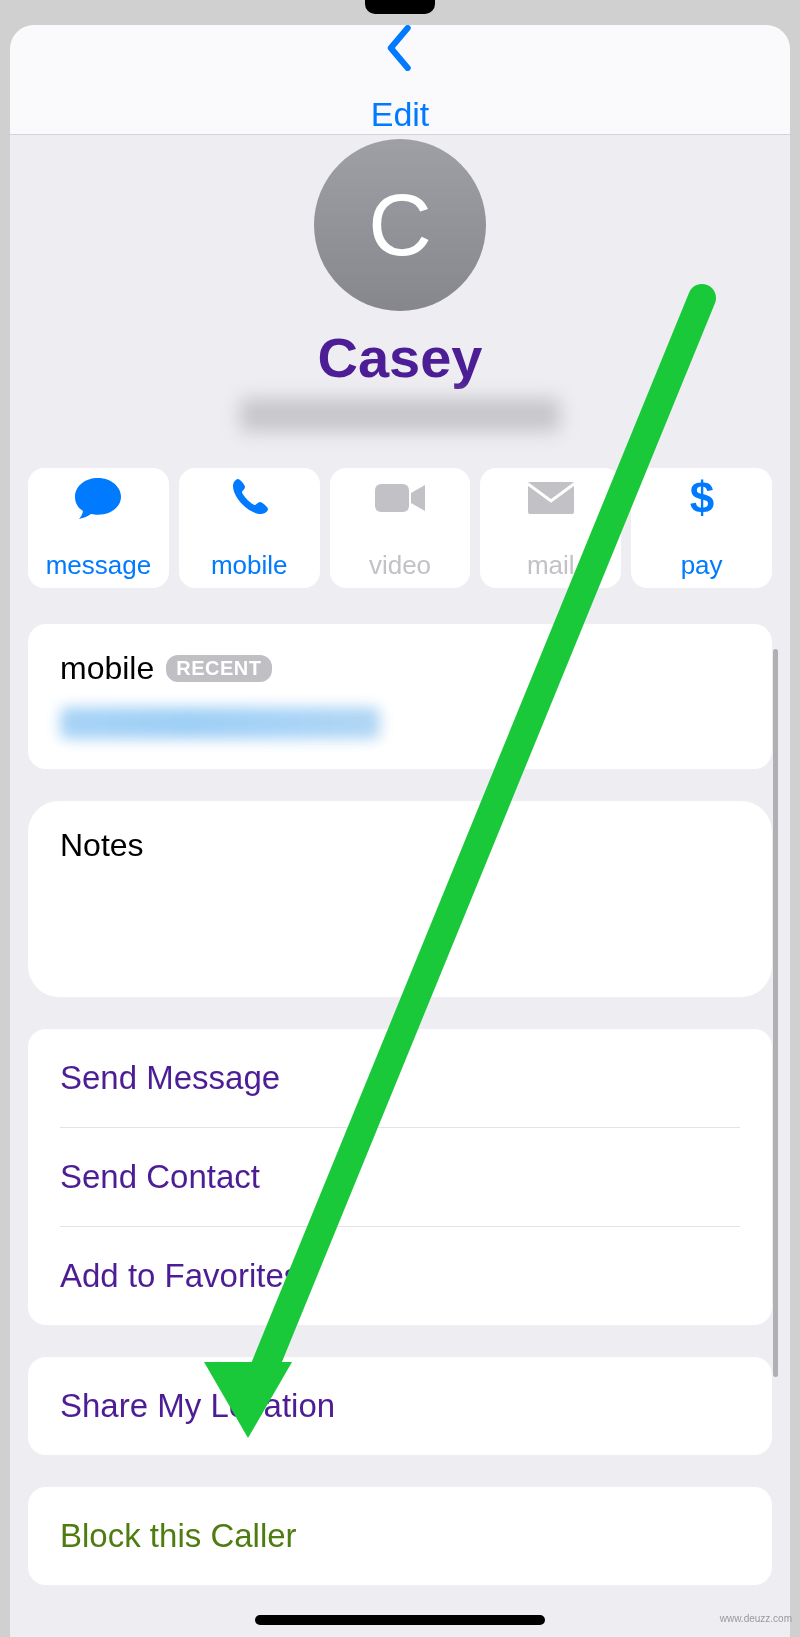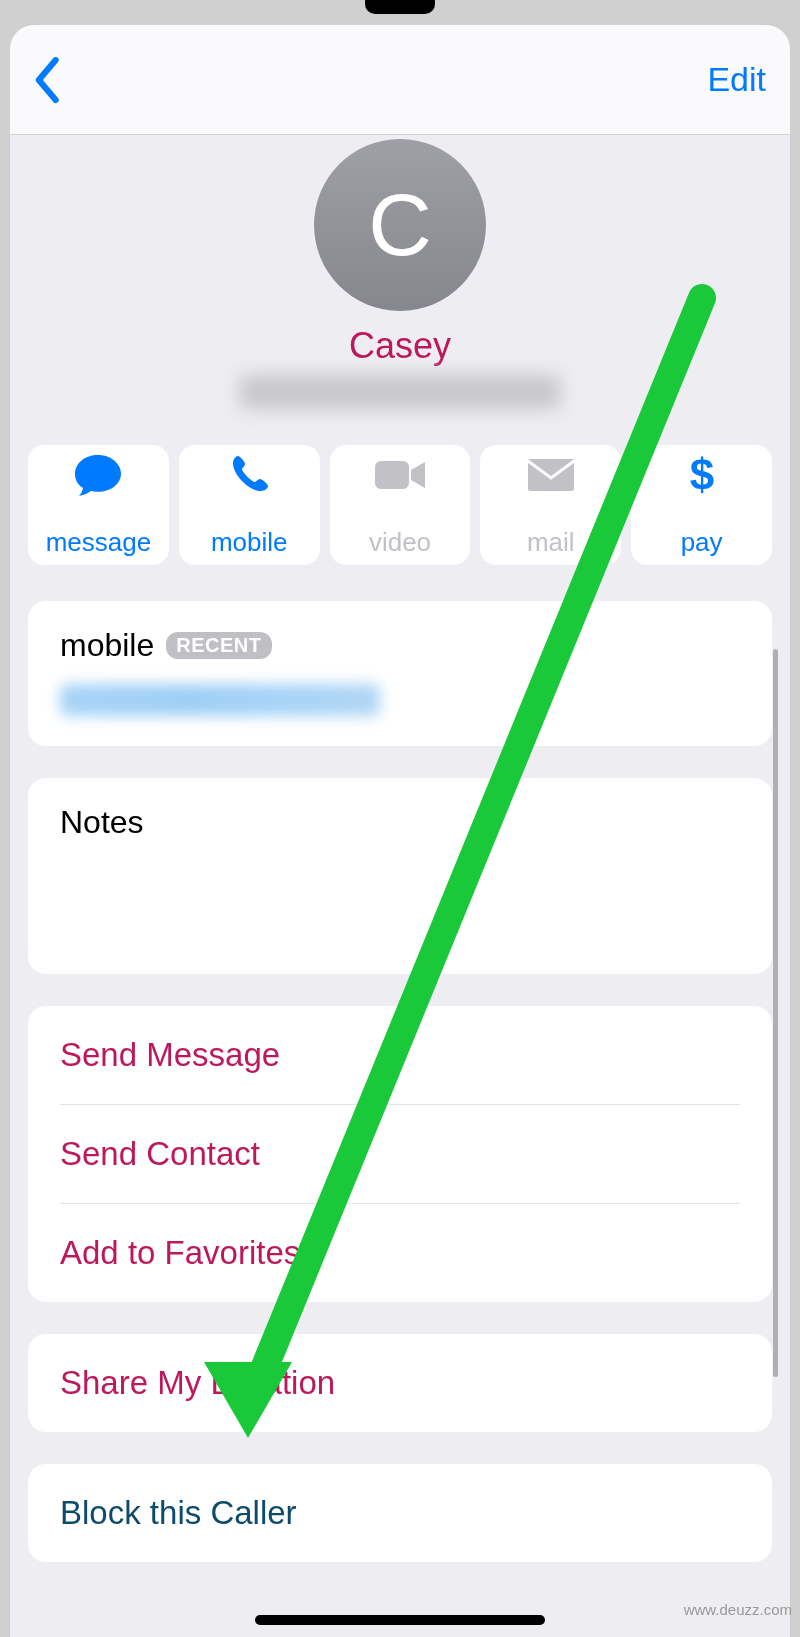--- a/index.html
+++ b/index.html
@@ -42,20 +42,21 @@
     .nav {
       background: #fafafc;
       height: 110px;
       border-bottom: 1px solid #d3d3d8;
       display: flex;
       align-items: center;
       justify-content: space-between;
       padding: 0 24px;
       border-top-left-radius: 24px;
       border-top-right-radius: 24px;
+      flex-direction: column;
     }
     .back-chevron {
       color: #007aff;
       display: flex;
       align-items: center;
     }
     .edit {
       color: #007aff;
       font-size: 34px;
       font-weight: 400;
@@ -71,23 +72,23 @@
       margin: 4px auto 10px auto;
       display: flex;
       align-items: center;
       justify-content: center;
       color: #fff;
       font-size: 88px;
       font-weight: 400;
     }
     .name {
       text-align: center;
-      font-size: 36px;
-      color: #be185d;
-      font-weight: 400;
+      font-size: 56px;
+      color: #4c1d95;
+      font-weight: 700;
       margin-top: 14px;
     }
     .subname {
       text-align: center;
       margin: 8px auto 22px auto;
       width: 320px;
       height: 34px;
       background: #c6c6cb;
       border-radius: 6px;
       filter: blur(9px);
@@ -134,45 +135,45 @@
       letter-spacing: 0.5px;
     }
     .phone-blur {
       margin-top: 20px;
       width: 320px;
       height: 32px;
       border-radius: 6px;
       background: linear-gradient(90deg, #a7d3f6 0%, #9ecff5 40%, #a7d3f6 70%, #b0d6f4 100%);
       filter: blur(7px);
     }
-    .notes-card { padding: 26px 32px; min-height: 196px; }
+    .notes-card { padding: 26px 32px; min-height: 196px; border-radius: 31px; }
     .notes-label { font-size: 32px; color: #000; }
     .link-row {
       padding: 30px 0;
-      color: #be185d;
+      color: #4c1d95;
       font-size: 33px;
       font-weight: 400;
     }
-    .link-row.red { color: #0c4a6e; }
+    .link-row.red { color: #4d7c0f; }
     .sep { height: 1px; background: #e2e2e7; }
     .home-indicator {
       position: absolute;
       bottom: 12px;
       left: 50%;
       transform: translateX(-50%);
       width: 290px;
       height: 10px;
       background: #000;
       border-radius: 10px;
     }
     .watermark {
       position: absolute;
-      bottom: 19px;
+      bottom: 13px;
       right: 8px;
-      font-size: 15px;
+      font-size: 10px;
       color: #999;
       margin-left: 28px;
     }
     .scroll-indicator {
       position: absolute;
       right: 12px;
       top: 624px;
       bottom: 260px;
       width: 5px;
       background: rgba(0,0,0,0.26);

